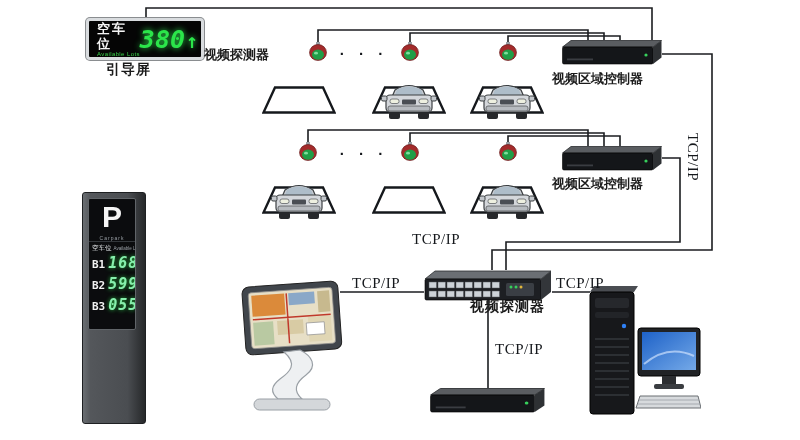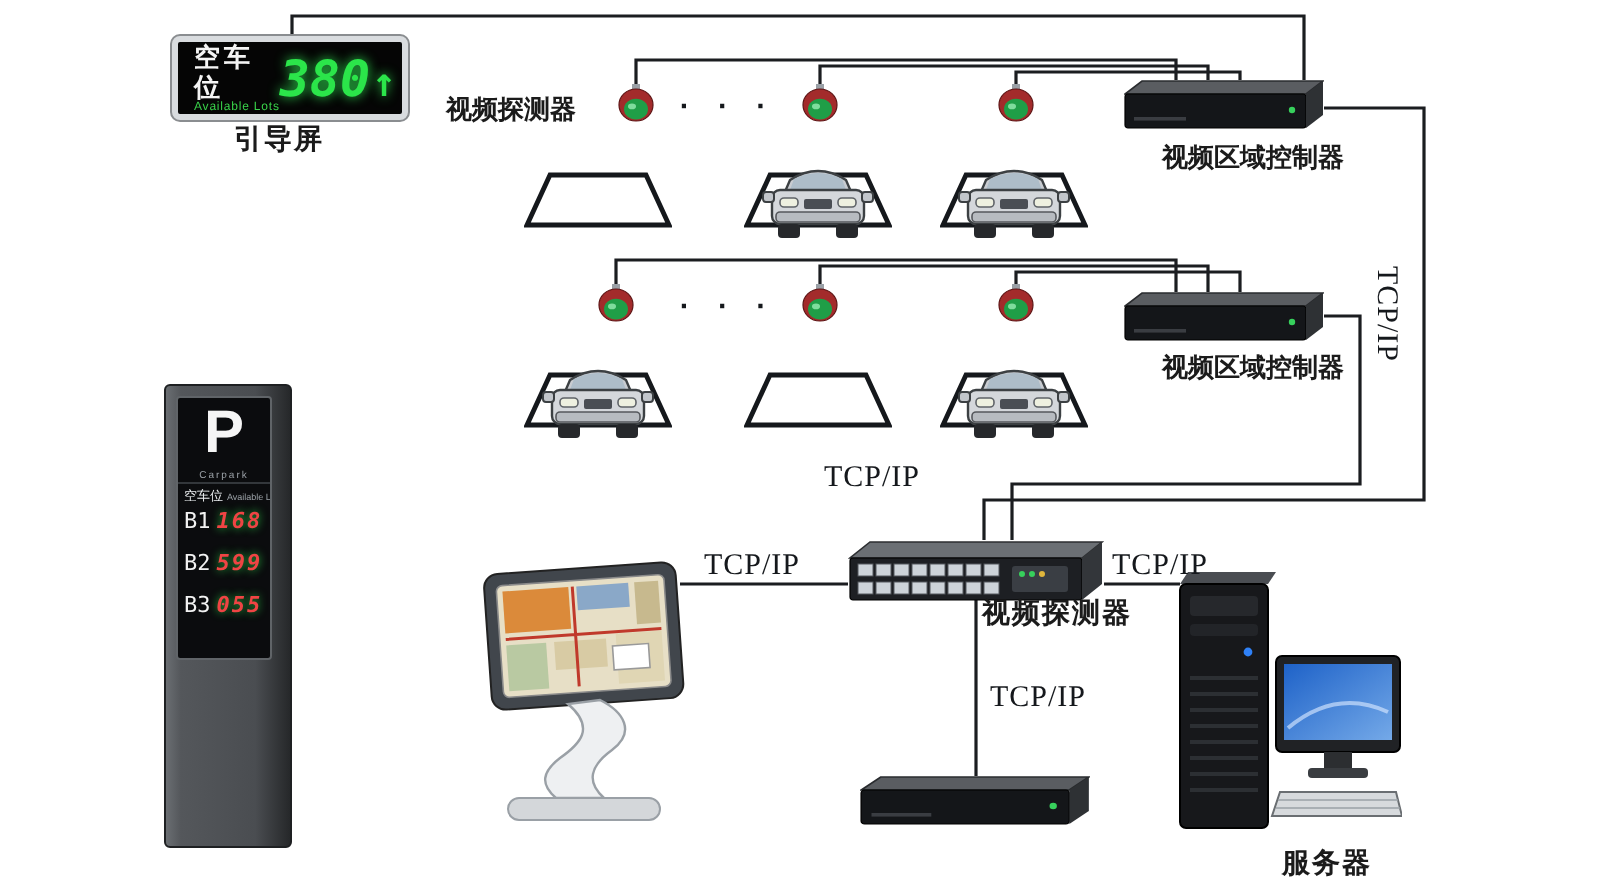--- a/index.html
+++ b/index.html
@@ -3,21 +3,21 @@
 <meta charset="utf-8">
 <style>
   * { margin:0; padding:0; box-sizing:border-box; }
   html,body { background:#fff; font-family:"Liberation Sans",sans-serif; }
   .stage { position:relative; width:800px; height:440px; background:#ffffff; overflow:hidden; }
 
   .wires { position:absolute; left:0; top:0; z-index:1; }
   .node  { position:absolute; z-index:2; }
   .icon-svg { position:absolute; z-index:2; display:block; }
 
-  .caption { position:absolute; z-index:3; font-size:14px; font-weight:bold; color:#1b1b1b; text-align:right; letter-spacing:1px; }
+  .caption { position:absolute; z-index:3; font-size:14px; font-weight:bold; color:#1b1b1b; text-align:left; letter-spacing:1px; }
   .caption.sm { font-size:13px; letter-spacing:0; }
   .tcp { position:absolute; z-index:3; font-family:"Liberation Serif",serif; font-size:15px; color:#15181c; letter-spacing:0.5px; }
   .tcp.vertical { writing-mode:vertical-rl; }
   .dots { position:absolute; z-index:3; font-size:15px; font-weight:bold; color:#15181c; letter-spacing:5px; text-align:center; }
 
   
   .led-sign { display:flex; align-items:center; justify-content:space-between; background:#050505;
               border:3px solid #d9dcdf; border-radius:4px; box-shadow:0 0 0 1px #8a8d90; padding:2px 7px 2px 8px; }
   .led-title { color:#f4f4f4; font-size:13px; font-weight:bold; letter-spacing:2px; line-height:15px; }
   .led-sub   { color:#39d24a; font-size:6px; letter-spacing:0.4px; white-space:nowrap; }
@@ -28,23 +28,23 @@
   
   .pillar { left:82px; top:192px; width:64px; height:232px; border-radius:3px; border:1px solid #1e2022;
             background:linear-gradient(90deg,#6a6e72 0%,#54575b 12%,#4a4d51 72%,#26282a 100%); }
   .pillar-face { position:absolute; left:5px; top:5px; width:48px; height:132px; background:#0b0c0e;
                  border:1px solid #606468; border-radius:2px; overflow:hidden; }
   .pillar-p { display:block; text-align:center; color:#f5f5f5; font-size:30px; font-weight:bold; line-height:36px; }
   .pillar-brand { display:block; text-align:center; color:#9aa0a6; font-size:5px; letter-spacing:1px; }
   .pillar-head { padding:2px 3px 1px; border-top:1px solid #33373b; color:#eceff1; font-size:6.5px; white-space:nowrap; }
   .pillar-head-sub { color:#9aa0a6; font-size:4.5px; margin-left:2px; }
   .prow { display:flex; align-items:baseline; gap:3px; padding:0 3px; height:21px; }
-  .plabel { font-family:"DejaVu Sans Mono",monospace; font-weight:normal; font-size:11px; color:#f2f2f2; }
-  .pval { font-family:"DejaVu Sans Mono",monospace; font-weight:bold; font-style:italic; font-size:11px;
-          color:#ef4444; text-shadow:0 0 4px rgba(46,230,78,.8); letter-spacing:1px; }
+  .plabel { font-family:"DejaVu Sans Mono",monospace; font-weight:bold; font-size:11px; color:#f2f2f2; }
+  .pval { font-family:"DejaVu Sans Mono",monospace; font-weight:bold; font-style:italic; font-size:15px;
+          color:#86efac; text-shadow:0 0 4px rgba(46,230,78,.8); letter-spacing:1px; }
 </style>
 </head>
 <body>
 
 <div class="stage">
 
   <svg width="0" height="0" style="position:absolute" aria-hidden="true">
     <defs>
       <symbol id="sym-camera" viewBox="0 0 24 20">
         <rect x="10" y="0" width="4" height="3.5" fill="#9aa0a6"></rect>
@@ -95,21 +95,21 @@
     </g>
   </svg>
 
   <div class="node led-sign" style="left:86px;top:18px;width:118px;height:42px;">
     <div>
       <div class="led-title">空车位</div>
       <div class="led-sub">Available Lots</div>
     </div>
     <div class="led-value"><span>380</span><span class="led-arrow">↑</span></div>
   </div>
-  <div class="caption" style="left:90px;top:61px;width:72px;">引导屏</div>
+  <div class="caption" style="left:106px;top:61px;width:72px;">引导屏</div>
 
   <div class="caption sm" style="left:204px;top:46px;width:84px;">视频探测器</div>
 
   <svg class="icon-svg" style="left:306px;top:42px" width="24" height="20">
       <use href="#sym-camera" width="24" height="20"></use>
     </svg>
   <div class="dots" style="left:332px;top:45px;width:64px;">· · ·</div>
   <svg class="icon-svg" style="left:398px;top:42px" width="24" height="20">
       <use href="#sym-camera" width="24" height="20"></use>
     </svg>
@@ -250,21 +250,20 @@
     </g>
     <rect x="52" y="44" width="62" height="48" rx="3" fill="#202225" stroke="#000"></rect>
     <rect x="56" y="48" width="54" height="38" fill="url(#scr)"></rect>
     <path d="M58 80 Q82 60 108 72" stroke="#d6e7ff" stroke-width="2" fill="none" opacity="0.65"></path>
     <rect x="76" y="92" width="14" height="8" fill="#2c2e31"></rect>
     <rect x="68" y="100" width="30" height="5" rx="2" fill="#3a3d41"></rect>
     <polygon points="54,112 112,112 115,124 50,124" fill="#d7dadd" stroke="#6a6e72"></polygon>
     <line x1="53" y1="116" x2="113" y2="116" stroke="#9aa0a6" stroke-width="0.8"></line>
     <line x1="52" y1="120" x2="114" y2="120" stroke="#9aa0a6" stroke-width="0.8"></line>
   </svg>
-  <div class="caption" style="left:598px;top:423px;width:88px;">服务器</div>
 
   <div class="node pillar">
     <div class="pillar-face">
       <span class="pillar-p">P</span>
       <span class="pillar-brand">Carpark</span>
       <div class="pillar-head">
         <span>空车位</span><span class="pillar-head-sub">Available Lots</span>
       </div>
       <div class="prow">
         <span class="plabel">B1</span>

